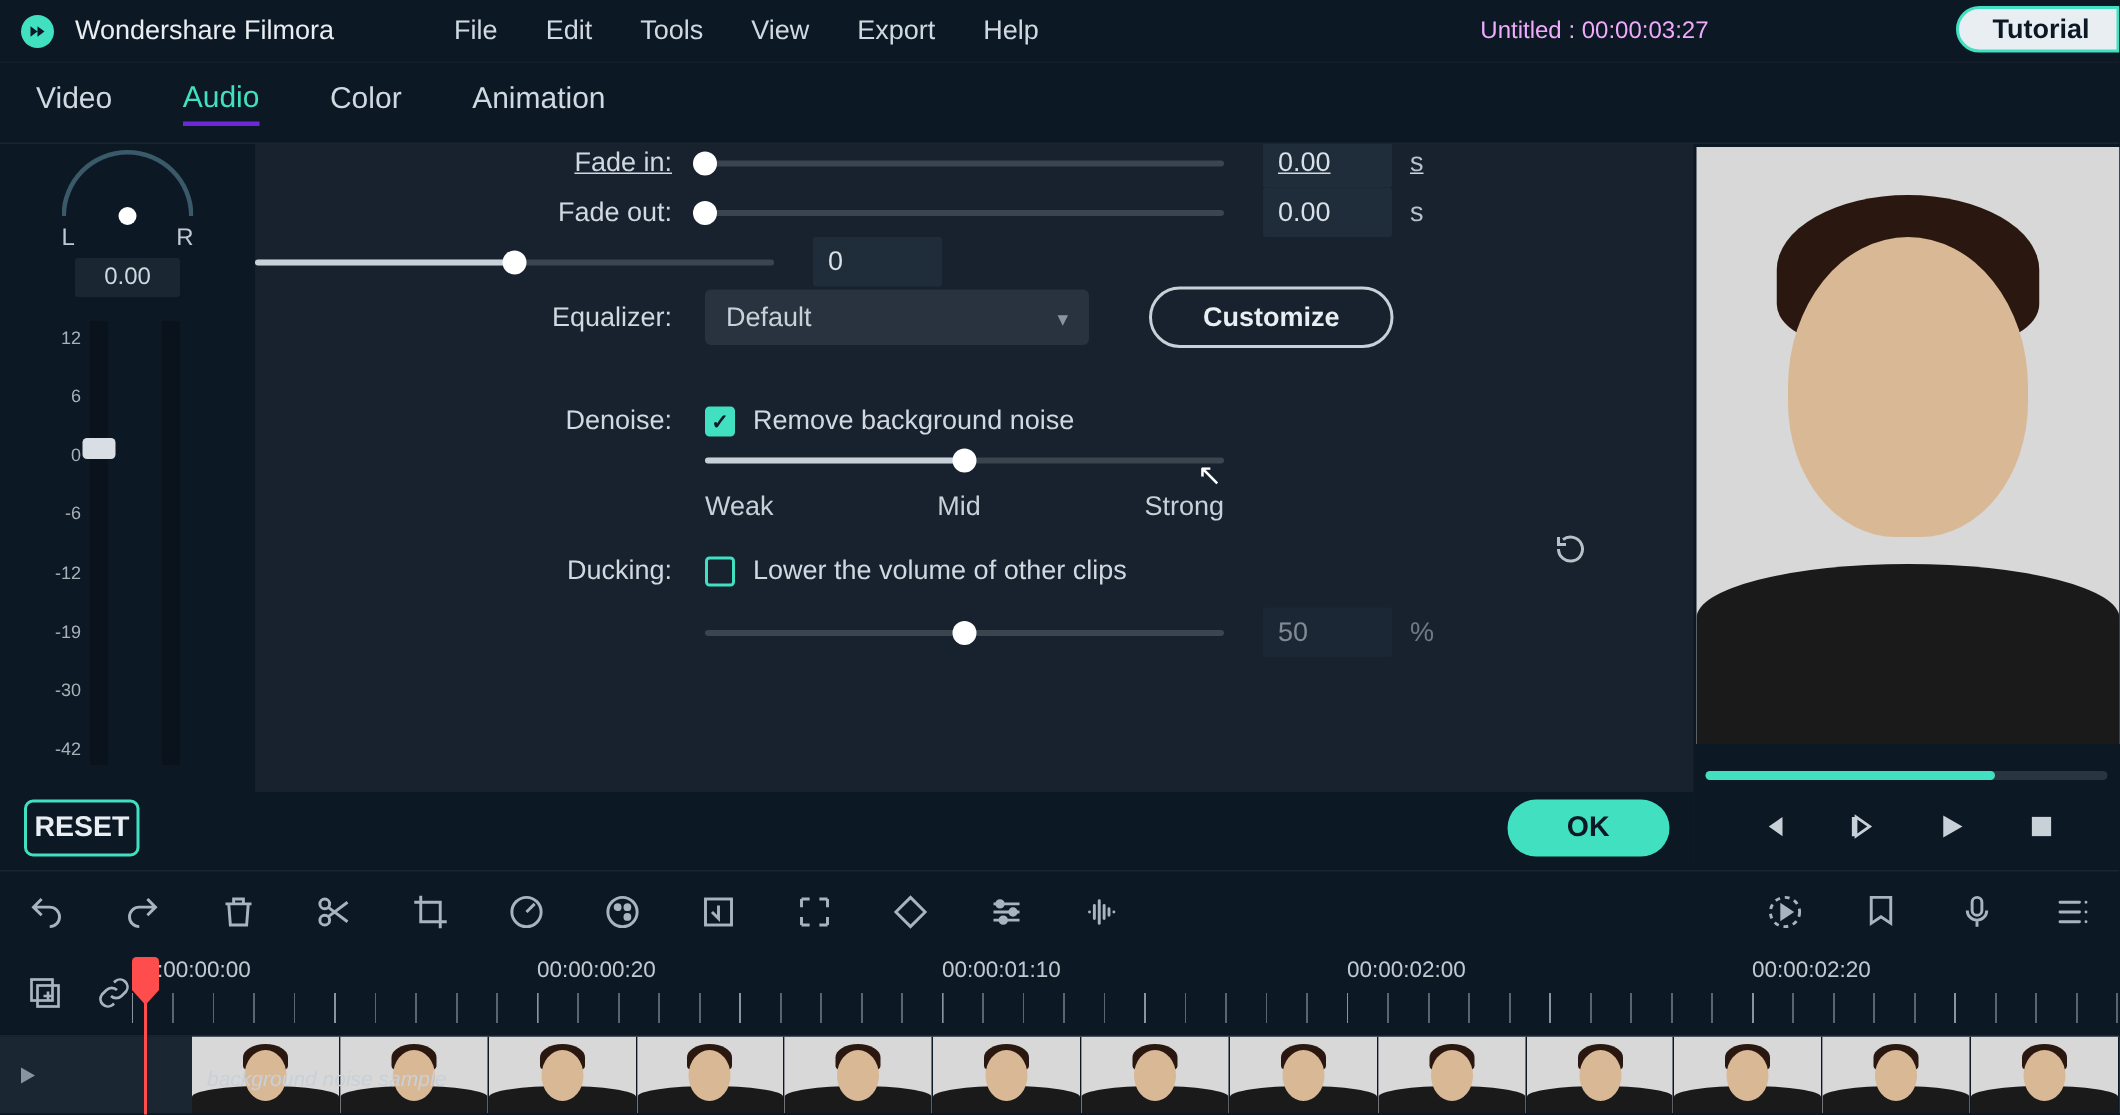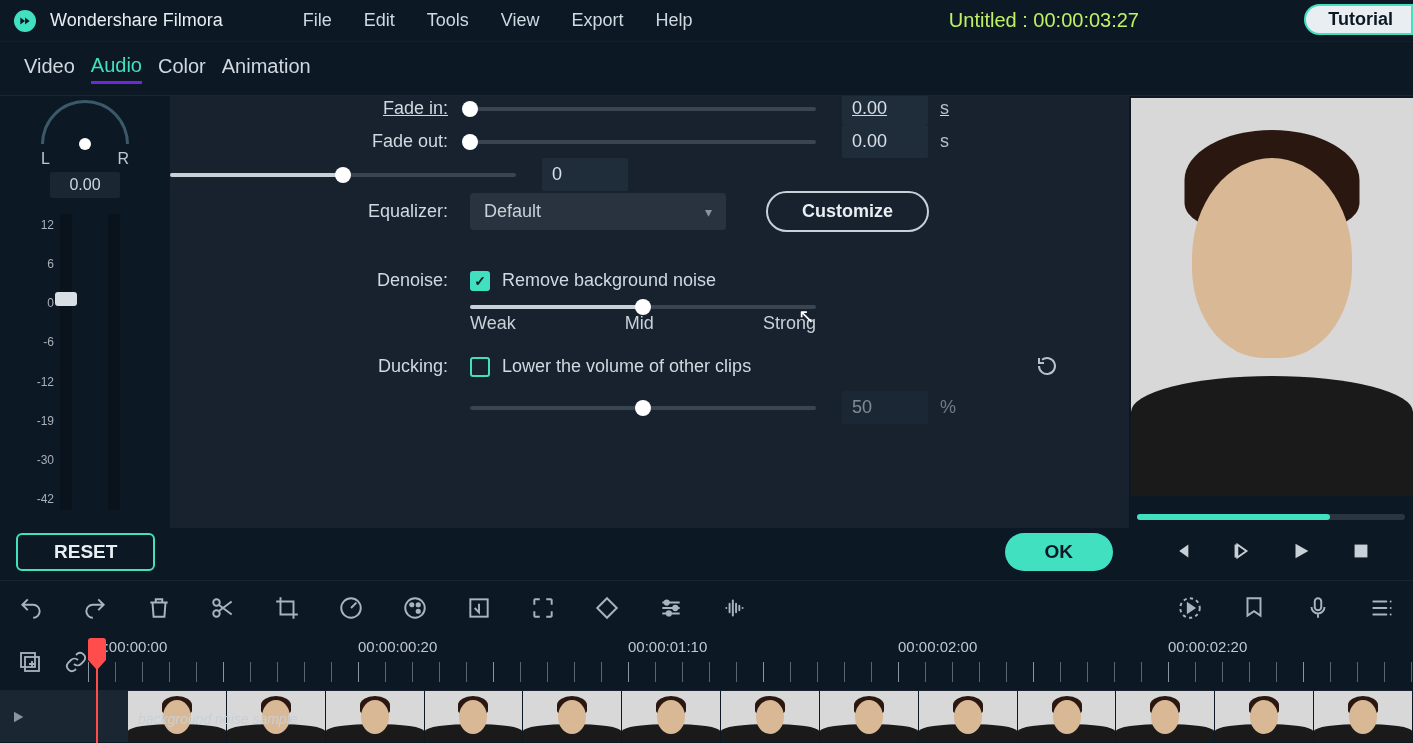--- a/index.html
+++ b/index.html
@@ -5,25 +5,25 @@
   * { box-sizing: border-box; margin: 0; padding: 0; font-family: -apple-system, "Segoe UI", Arial, sans-serif; }
   body { background: #0d1825; color: #d0d8e0; width: 1413px; height: 743px; overflow: hidden; position: relative; }
 
   
   .topbar { height: 42px; background: #0d1825; display: flex; align-items: center; padding: 0 14px; border-bottom: 1px solid #151f2b; }
   .logo { width: 22px; height: 22px; background: #40e0c0; border-radius: 50%; margin-right: 14px; display:flex; align-items:center; justify-content:center; }
   .logo svg { width:14px; height:14px; }
   .app-title { font-size: 18px; color: #e8eef2; font-weight: 400; margin-right: 80px; }
   .menubar { display: flex; gap: 32px; }
   .menubar span { font-size: 18px; color: #d0d8e0; cursor: pointer; }
-  .doc-title { margin-left: auto; font-size: 20px; color: #bef264; margin-right: 260px; }
+  .doc-title { margin-left: auto; font-size: 16px; color: #f0abfc; margin-right: 260px; }
   .tutorial-btn { position:absolute; right:0; top:4px; padding:3px 18px 3px 22px; border:2px solid #40e0c0; border-radius:18px 0 0 18px; font-size:18px; font-weight:600; color:#0d1825; background:#e8eef2; }
 
   
-  .tabbar { height: 54px; background: #0d1825; display:flex; align-items:center; gap:16px; padding-left:24px; border-bottom:1px solid #1a2530; }
+  .tabbar { height: 54px; background: #0d1825; display:flex; align-items:center; gap:47px; padding-left:24px; border-bottom:1px solid #1a2530; }
   .tabbar span { font-size: 20px; color:#d0d8e0; cursor:pointer; padding-bottom:4px; }
   .tabbar span.active { color:#40e0c0; border-bottom:3px solid #6d28d9; }
 
   
   .main-row { display:flex; height: 480px; }
 
   
   .leftcol { width: 170px; background:#0d1825; padding-top:4px; position:relative; }
   .balance-arc { width:88px; height:44px; border:3px solid #3a5a6a; border-bottom:none; border-radius:88px 88px 0 0; margin:0 auto; position:relative; }
   .balance-dot { width:12px; height:12px; background:#fff; border-radius:50%; position:absolute; bottom:-6px; left:50%; transform:translateX(-50%); }
@@ -45,39 +45,39 @@
   .slider .knob { width:16px; height:16px; background:#fff; border-radius:50%; position:absolute; top:50%; transform:translate(-50%,-50%); }
   .val-box { width:86px; margin-left:26px; background:#1f2c3a; border-radius:2px; padding:6px 10px; font-size:18px; color:#d8e0e8; }
   .unit { margin-left:12px; font-size:18px; color:#b8c0c8; }
   .eq-select { flex:0 0 256px; background:#28333f; border-radius:4px; padding:8px 14px; font-size:18px; color:#c8d0d8; display:flex; justify-content:space-between; align-items:center; }
   .chev { font-size:14px; color:#8a949e; }
   .customize-btn { margin-left:40px; padding:8px 34px; border:2px solid #c8d0d8; border-radius:22px; font-size:18px; font-weight:600; color:#e8eef2; background:transparent; cursor:pointer; }
   .cursor-ptr { position:absolute; left:628px; top:208px; font-size:20px; color:#fff; pointer-events:none; }
   .checkbox { width:20px; height:20px; border:2px solid #40e0c0; border-radius:3px; margin-right:12px; display:inline-flex; align-items:center; justify-content:center; background:transparent; }
   .checkbox.checked { background:#40e0c0; color:#0d1825; font-size:14px; font-weight:bold; }
   .check-label { font-size:18px; color:#d0d8e0; }
-  .denoise-labels { display:flex; justify-content:space-between; width:346px; margin-left:300px; margin-top:4px; font-size:18px; color:#c8d0d8; }
+  .denoise-labels { display:flex; justify-content:space-between; width:346px; margin-left:300px; margin-top:18px; font-size:18px; color:#c8d0d8; }
   .reset-icon { position:absolute; right:70px; top:258px; width:24px; height:24px; cursor:pointer; }
   .reset-icon svg { width:100%; height:100%; stroke:#b8c0c8; fill:none; stroke-width:2; }
 
   
   .preview { width:284px; background:#0d1825; display:flex; flex-direction:column; }
   .preview-img { flex:1; background:#d8d8d8; margin:2px 0 0 2px; position:relative; overflow:hidden; }
   .face { position:absolute; left:50%; top:15%; transform:translateX(-50%); width:160px; height:200px; background:#d9b896; border-radius:50% 50% 45% 45%; }
   .hair { position:absolute; left:50%; top:8%; transform:translateX(-50%); width:175px; height:100px; background:#2a1810; border-radius:55% 55% 30% 30%; }
   .shirt { position:absolute; left:0; right:0; bottom:0; height:120px; background:#1a1a1a; border-radius:50% 50% 0 0 / 30% 30% 0 0; }
   .progress-bar { height:6px; background:#2a3540; margin:18px 8px 8px; border-radius:3px; position:relative; }
   .progress-bar .pf { position:absolute; left:0; top:0; height:100%; width:72%; background:#40e0c0; border-radius:3px; }
   .play-ctrl { display:flex; justify-content:center; gap:38px; padding:12px 0 14px; }
   .play-ctrl .pc { width:22px; height:22px; cursor:pointer; display:flex; align-items:center; justify-content:center; }
   .play-ctrl svg { width:100%; height:100%; fill:#c8d0d8; }
 
   
   .action-row { position:absolute; left:0; right:284px; top:528px; height:48px; display:flex; align-items:center; padding:0 16px; background:#0d1825; }
-  .reset-btn { padding:6px 36px; border:2px solid #40e0c0; border-radius:6px; font-size:19px; font-weight:700; color:#e8eef2; background:transparent; cursor:pointer; }
+  .reset-btn { padding:6px 5px; border:2px solid #40e0c0; border-radius:6px; font-size:19px; font-weight:700; color:#e8eef2; background:transparent; cursor:pointer; }
   .ok-btn { margin-left:auto; padding:8px 40px; background:#40e0c0; border:none; border-radius:22px; font-size:19px; font-weight:700; color:#0d1825; cursor:pointer; }
 
   
   .tl-toolbar { position:absolute; left:0; right:0; top:580px; height:54px; background:#0d1825; display:flex; align-items:center; padding:0 18px; gap:38px; border-top:1px solid #1a2530; }
   .tl-tool { width:26px; height:26px; cursor:pointer; display:flex; align-items:center; justify-content:center; }
   .tl-tool svg { width:100%; height:100%; stroke:#a8b4c0; fill:none; stroke-width:1.8; }
   .tl-right { margin-left:auto; display:flex; gap:38px; }
 
   
   .timeline { position:absolute; left:0; right:0; top:634px; bottom:0; background:#0d1825; }

